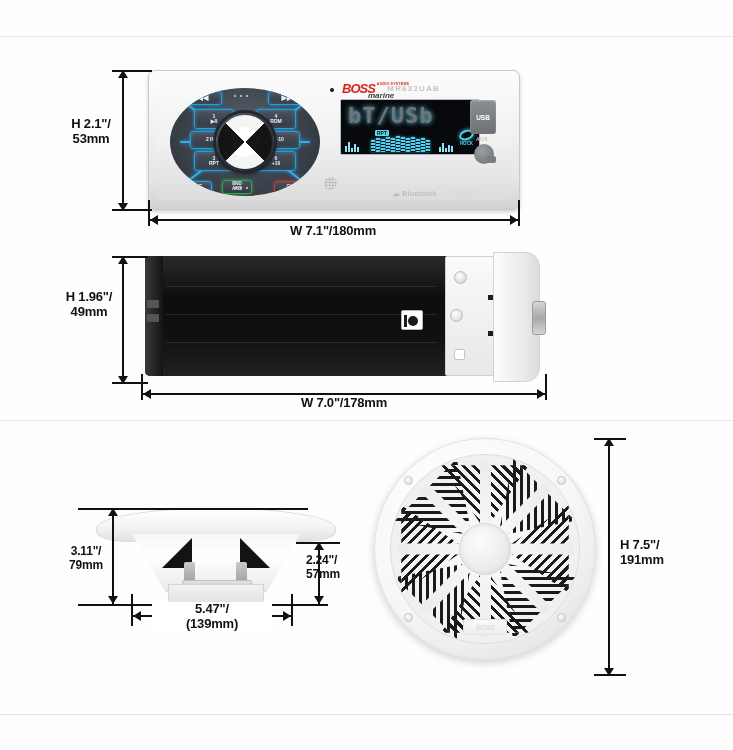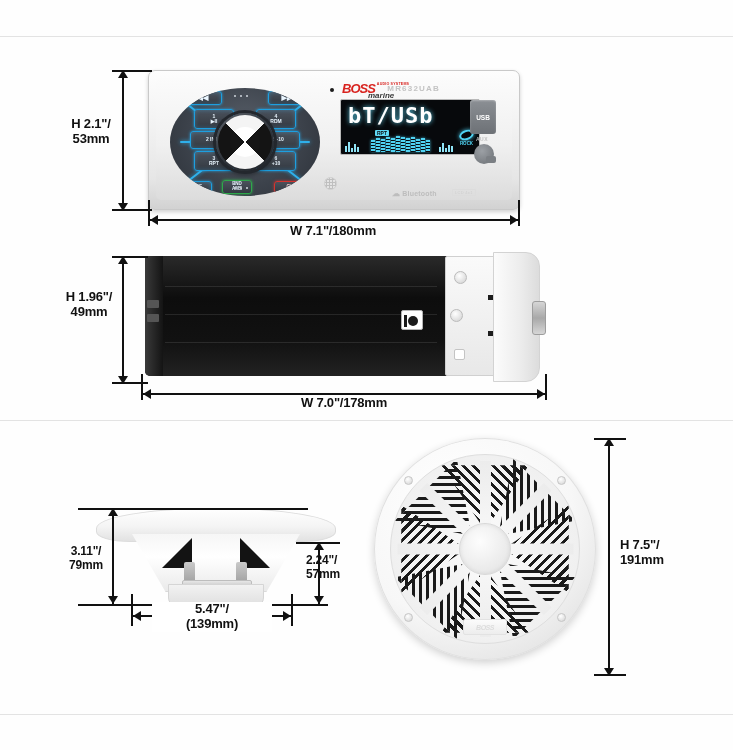--- a/index.html
+++ b/index.html
@@ -118,21 +118,21 @@
   }
   #lcd {
     position: absolute; left: 184px; top: 21px;
     width: 140px; height: 56px;
     background: #07090c; border: 1px solid #b9b9b9; border-radius: 2px;
     overflow: hidden;
   }
   #lcd-text {
     position: absolute; left: 7px; top: 3px;
     font-family: "DejaVu Sans Mono", monospace;
-    font-size: 22px; font-weight: bold; color: #ffffff;
+    font-size: 22px; font-weight: bold; color: #737373;
     letter-spacing: 1px;
     text-shadow: 0 0 5px rgba(95,216,245,.95);
   }
   #lcd-rpt {
     position: absolute; left: 34px; top: 30px;
     font-size: 5px; font-weight: bold; color: #0b0d10;
     background: #5fd8f5; padding: 0 2px; border-radius: 1px;
   }
   #eq { position: absolute; left: 30px; bottom: 2px; display: flex; align-items: flex-end; gap: 1px; }
   #eq i {

